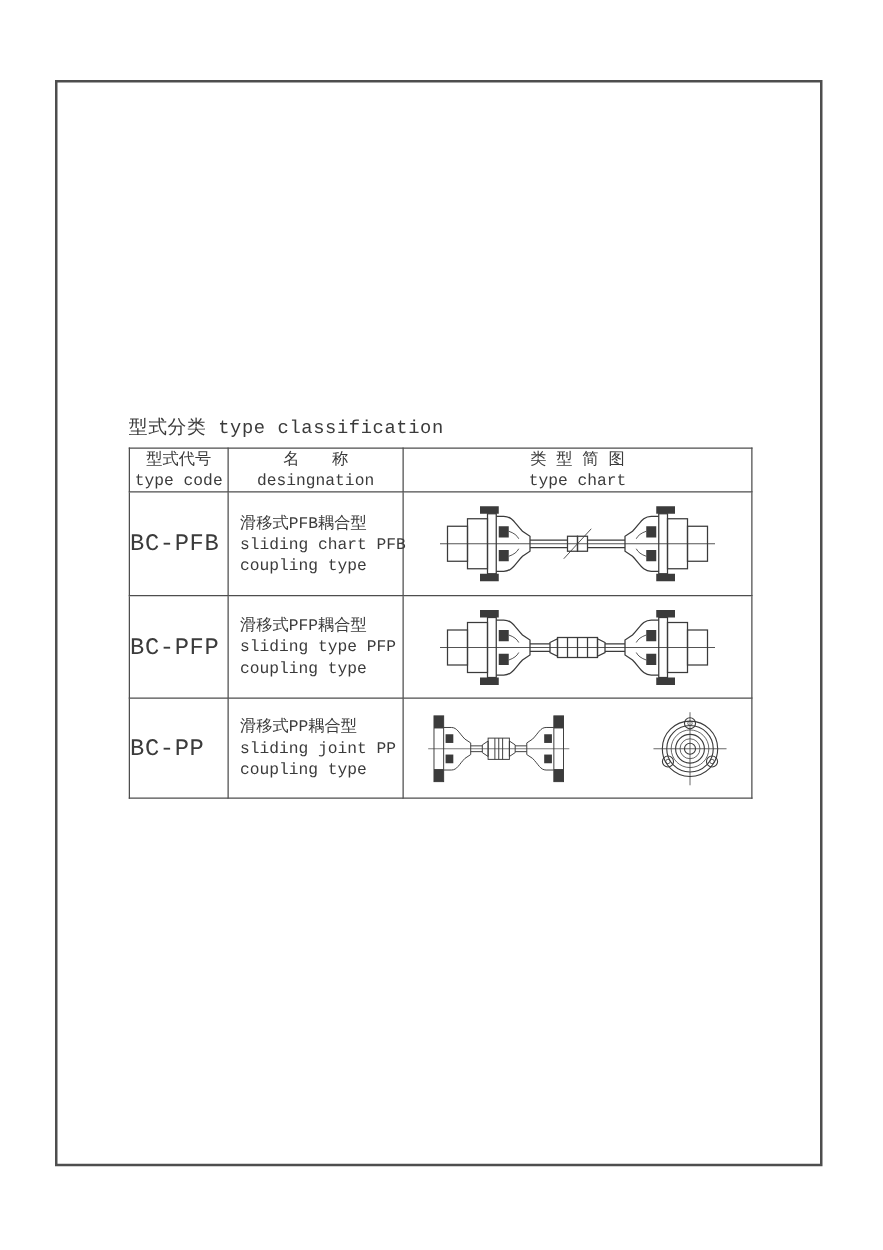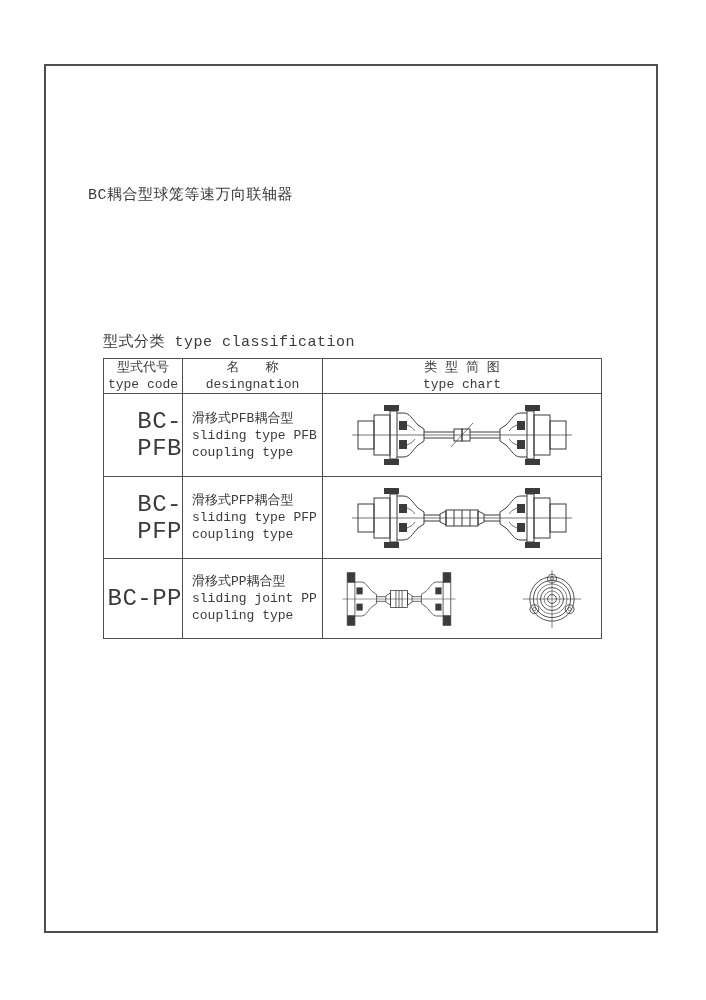--- a/index.html
+++ b/index.html
@@ -30,37 +30,36 @@
   table.class-table td,table.class-table th{
     border:1px solid #4e4e4e;padding:0;vertical-align:middle;
     font-weight:normal;
   }
   col.c-code{width:79px;}
   col.c-name{width:140px;}
   col.c-chart{width:279px;}
   tr.hdr-row{height:32px;}
   tr.body-row{height:82px;}
   .hdr-cell{text-align:center;font-size:13px;line-height:17px;}
-  .code-cell{text-align:right;font-size:24px;letter-spacing:.5px;}
+  .code-cell{text-align:left;font-size:19px;letter-spacing:.5px;}
   .name-cell{font-size:13px;line-height:17px;padding-left:9px !important;}
   .name-cell span{display:block;white-space:pre;}
   .chart-cell{text-align:center;}
   .chart-flex{display:flex;align-items:center;justify-content:center;gap:28px;}
   svg{display:block;margin:0 auto;}
   svg .ln{stroke:#3b3b3b;stroke-width:1;fill:none;}
   svg .thin{stroke:#3b3b3b;stroke-width:.7;fill:none;}
   svg .drk{fill:#3b3b3b;stroke:none;}
 </style>
 </head>
 <body>
 
 <div class="page-border"></div>
 
 <div class="title-block">
-  <div>BC耦合型球笼等速万向联轴器</div>
 </div>
 
 <div class="section-heading">型式分类 type classification</div>
 
 <table class="class-table">
   <colgroup>
       <col class="c-code">
       <col class="c-name">
       <col class="c-chart">
     </colgroup>
@@ -77,21 +76,21 @@
     <th class="hdr-cell">
       <span>类 型 简 图</span><br>
       <span>type chart</span>
     </th>
   </tr>
 
   <tr class="body-row" style="height:83px;">
     <td class="code-cell">BC-PFB</td>
     <td class="name-cell">
       <span>滑移式PFB耦合型</span>
-      <span>sliding type PFB</span>
+      <span>sliding chart PFB</span>
       <span>coupling type</span>
     </td>
     <td class="chart-cell">
       <svg width="224" height="64" viewBox="0 0 224 64">
         <defs>
           <g id="endA">
             <rect class="ln" x="8" y="18" width="16" height="28"></rect>
             <rect class="ln" x="24" y="12" width="16" height="40"></rect>
             <rect class="ln" x="40" y="8" width="7" height="48"></rect>
             <rect class="drk" x="34" y="2" width="15" height="6"></rect>

